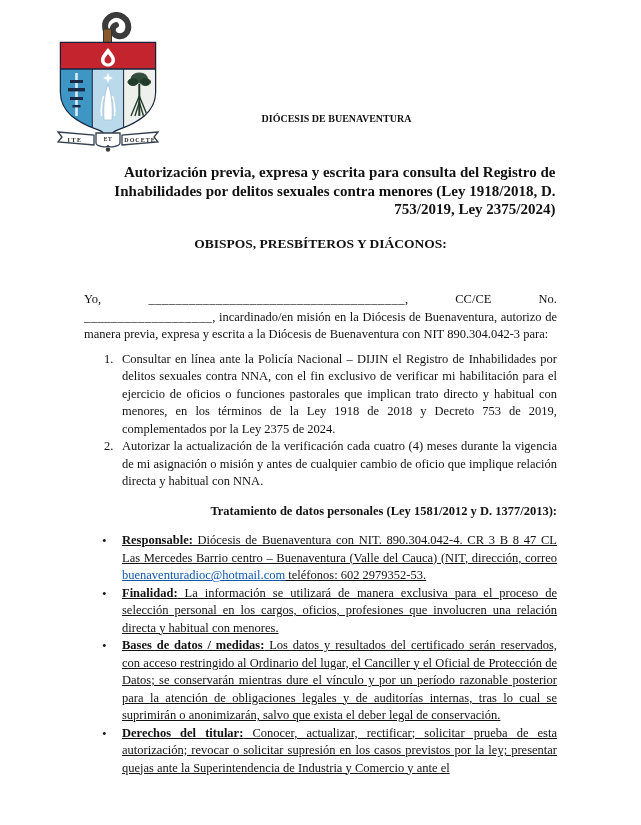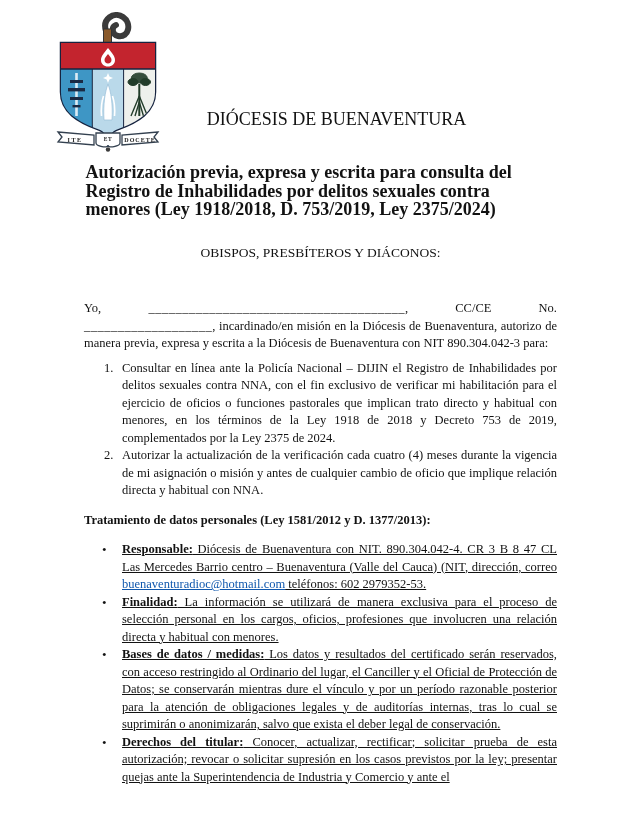--- a/index.html
+++ b/index.html
@@ -19,42 +19,42 @@
   .crest {
     position: absolute;
     left: 54px;
     top: 12px;
     width: 108px;
     height: 140px;
   }
   .title-block {
     padding-top: 109px;
     text-align: center;
-    font-weight: normal;
-    font-size: 18px;
+    font-weight: bold;
+    font-size: 10px;
     line-height: 20px;
     padding-left: 32px;
   }
   .content {
     padding: 0 84px;
   }
   .subtitle {
     margin-top: 34px;
-    text-align: left;
-    font-weight: bold;
-    font-size: 18px;
+    text-align: right;
+    font-weight: bold;
+    font-size: 15px;
     line-height: 18.5px;
     max-width: 470px;
     margin-left: auto;
     margin-right: auto;
   }
   .audience {
-    margin-top: 25px;
+    margin-top: 16px;
     text-align: center;
-    font-weight: normal;
+    font-weight: bold;
     font-size: 13.5px;
   }
   .intro {
     margin-top: 39px;
     text-align: justify;
   }
   .blank-line { letter-spacing: 0.5px; font-style: italic; }
   ol.num-list {
     list-style: none;
     margin-top: 7px;
@@ -66,20 +66,21 @@
   }
   ol.num-list .marker {
     position: absolute;
     left: 20px;
     top: 0;
   }
   .section-heading {
     margin-top: 12px;
     font-weight: bold;
     font-size: 12.5px;
+    text-align: right;
   }
   ul.bullet-list {
     list-style: none;
     margin-top: 12px;
   }
   ul.bullet-list > li {
     position: relative;
     padding-left: 38px;
     text-align: justify;
     text-decoration: underline;

